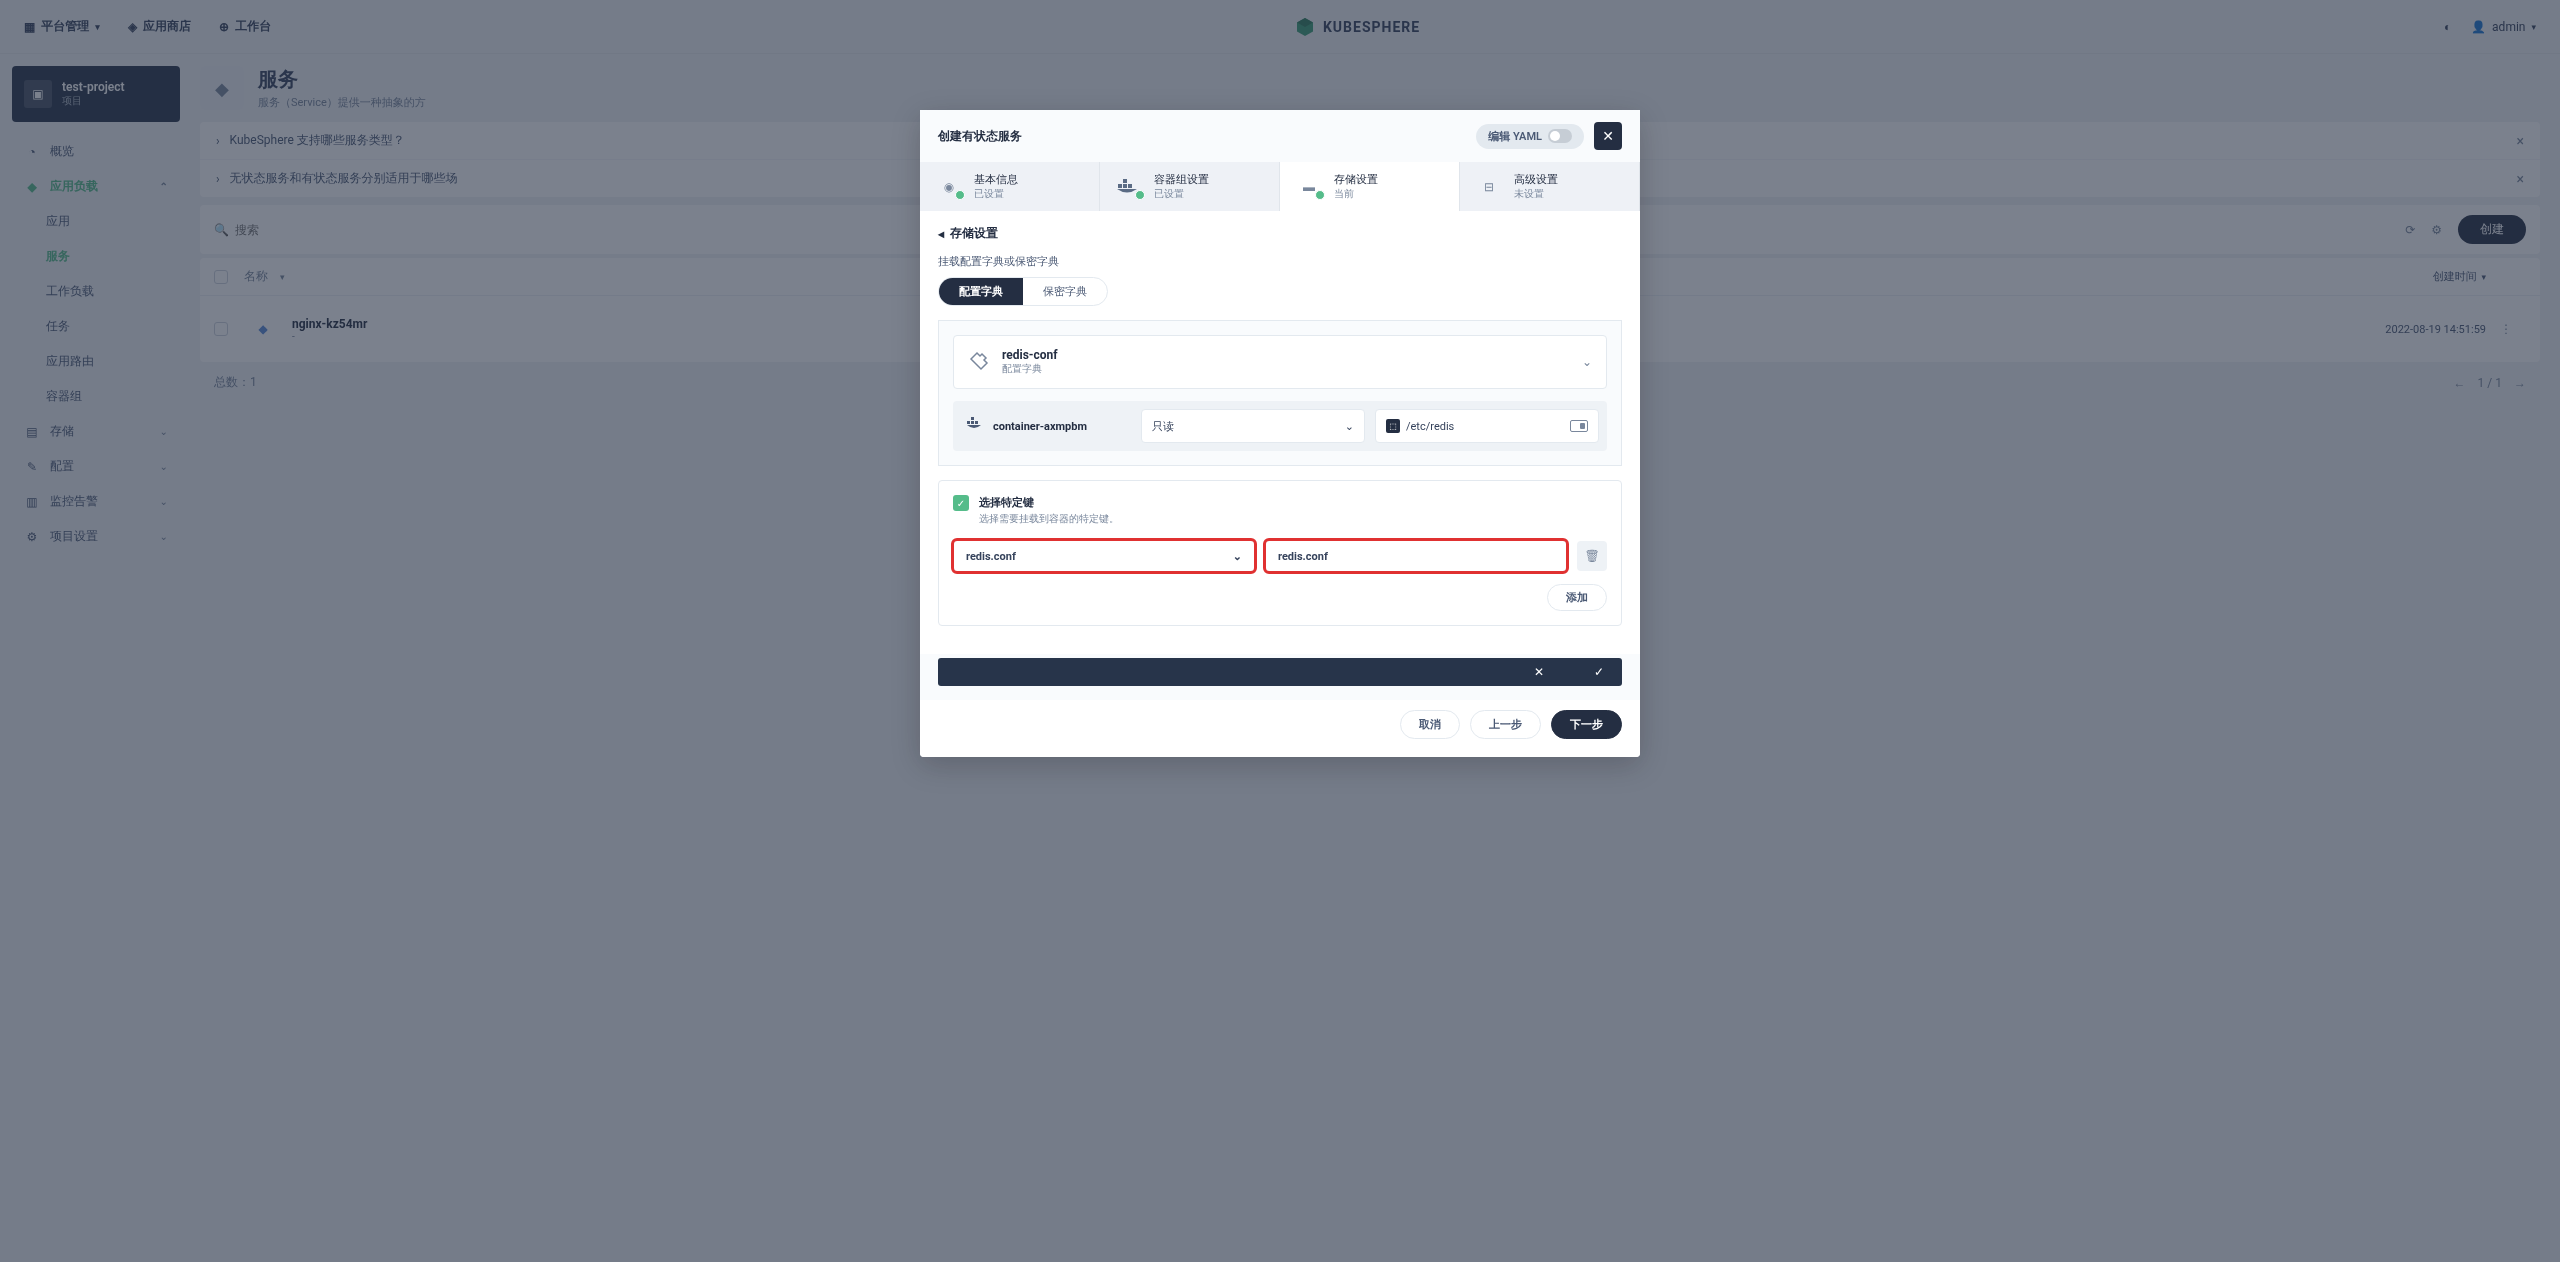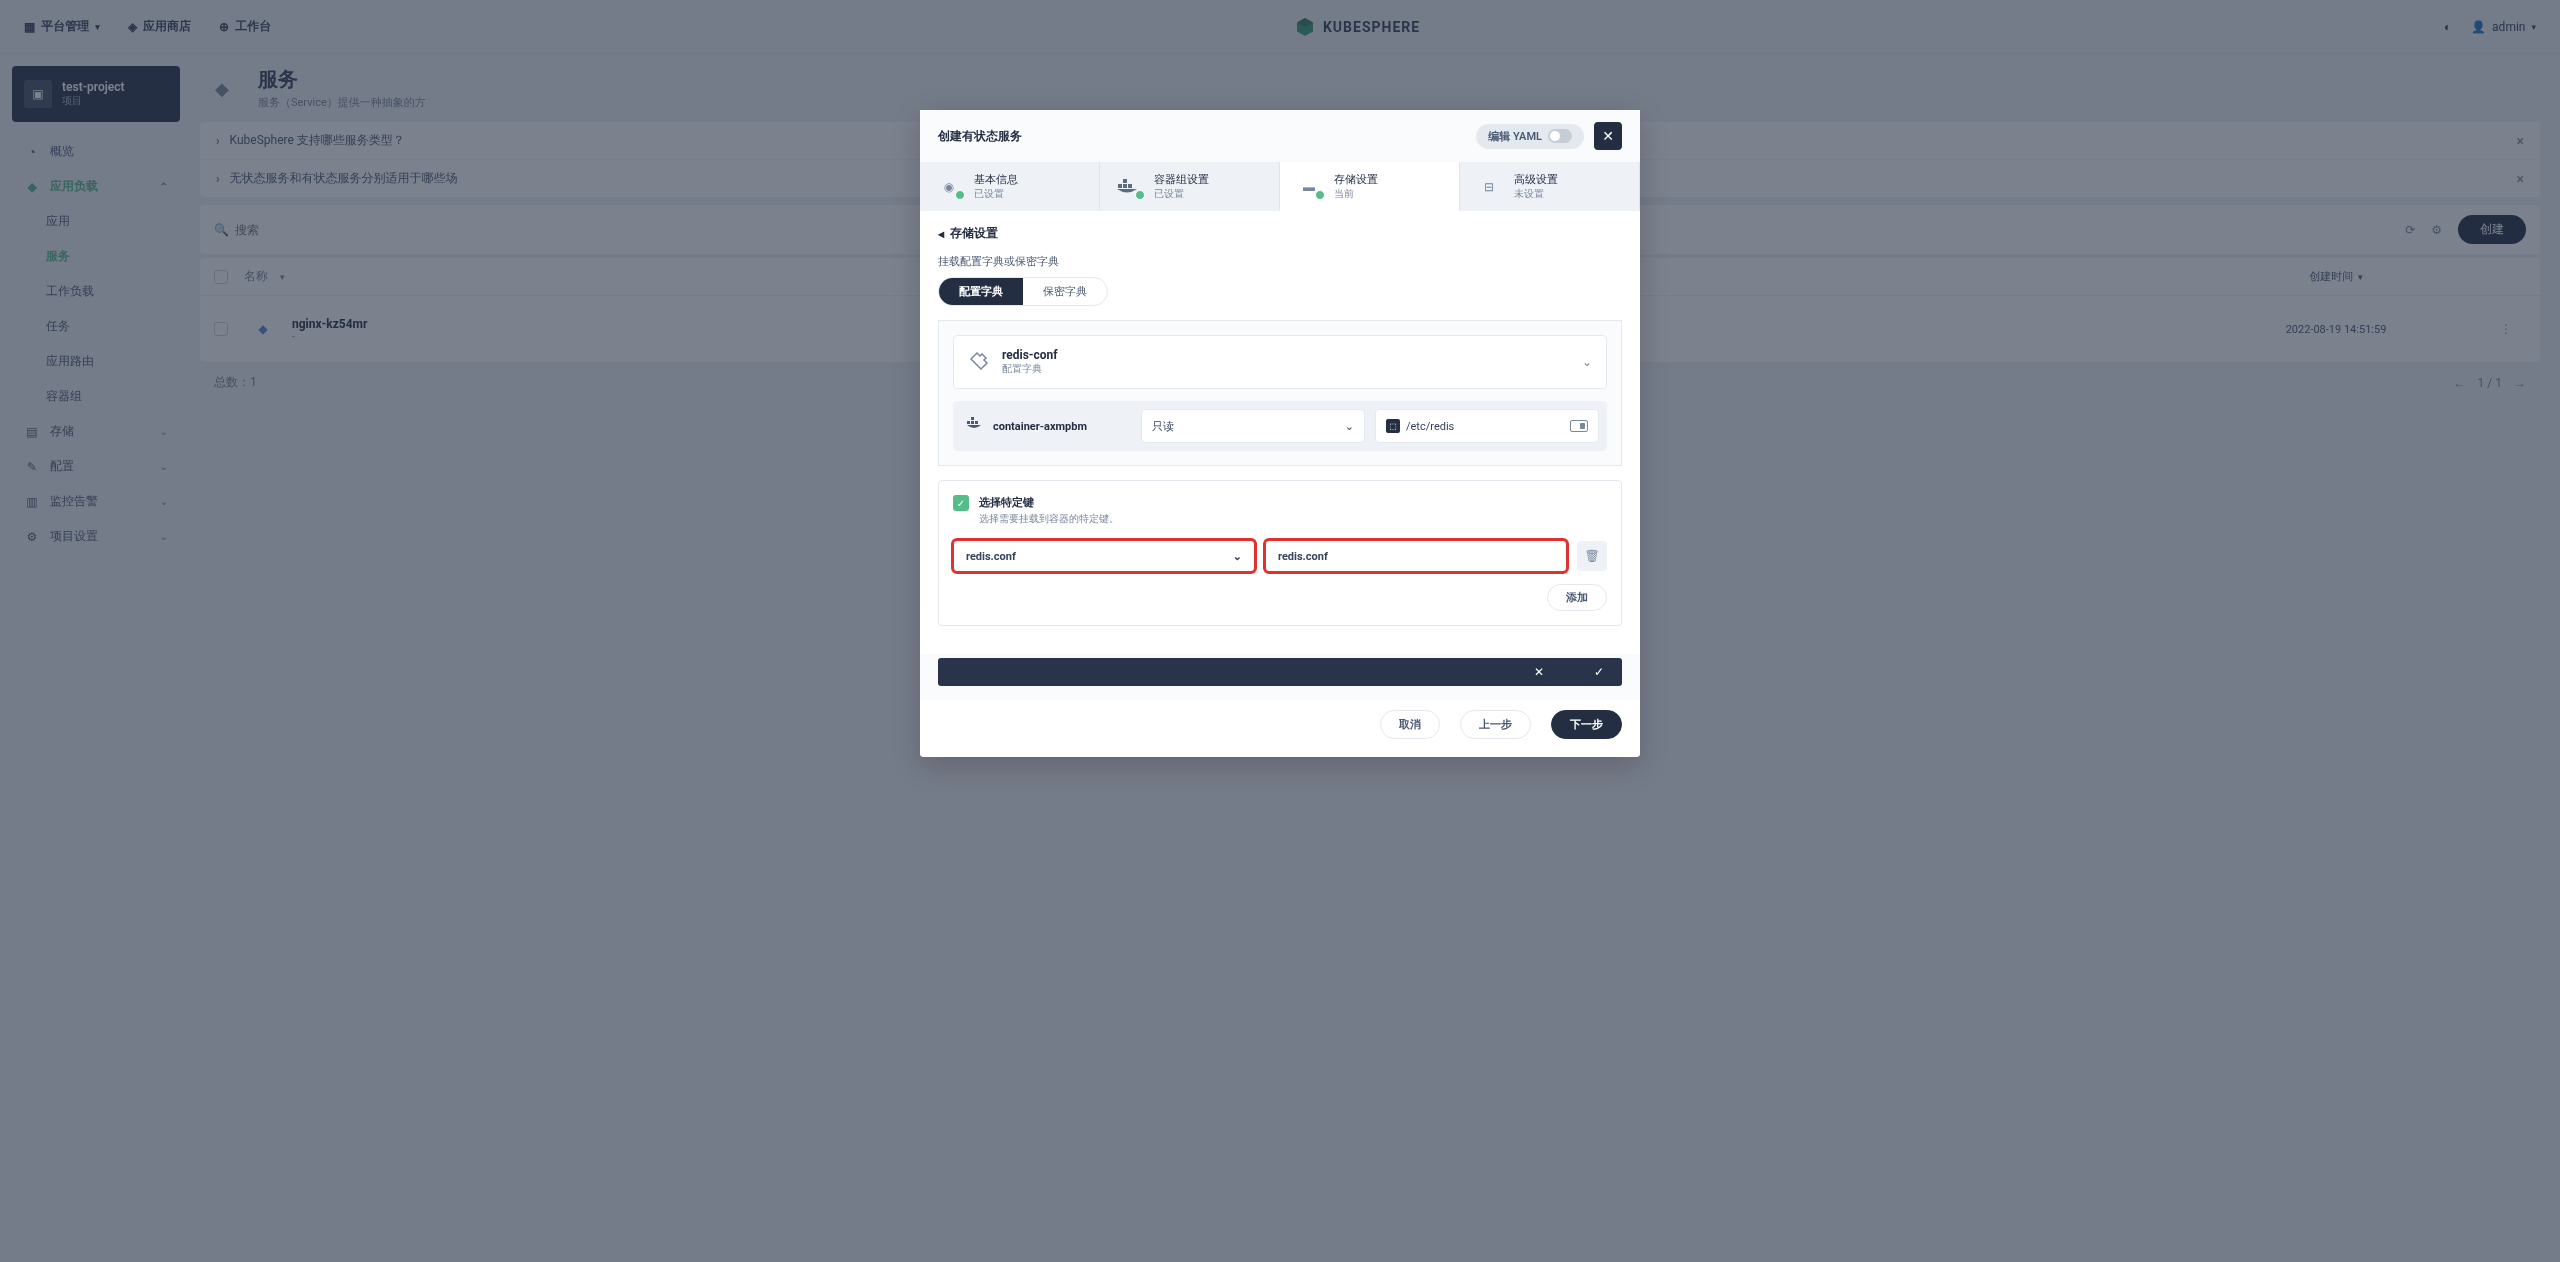--- a/index.html
+++ b/index.html
@@ -44,21 +44,21 @@
 .search-input { border: none; outline: none; font-size: 12px; flex: 1; }
 .tb-actions { display: flex; align-items: center; gap: 16px; }
 .btn-create { background: #242e42; color: #fff; border-radius: 18px; padding: 6px 22px; cursor: pointer; font-size: 12px; }
 
 .table-card { background: #fff; border-radius: 4px; }
 .table-head { display: flex; align-items: center; padding: 10px 14px; border-bottom: 1px solid #eef1f6; color: #79879c; font-size: 12px; }
 .table-row { display: flex; align-items: center; padding: 14px; }
 .col-check { width: 30px; }
 .checkbox { width: 14px; height: 14px; border: 1px solid #ccd3db; border-radius: 3px; }
 .col-name { flex: 1; display: flex; align-items: center; gap: 10px; }
-.col-time { width: 300px; text-align: center; color: #4a5974; font-size: 11px; }
+.col-time { width: 300px; text-align: right; color: #4a5974; font-size: 11px; }
 .col-actions { width: 40px; text-align: center; color: #79879c; }
 .svc-icon { width: 38px; height: 38px; display: flex; align-items: center; justify-content: center; color: #5789d8; }
 
 .table-footer { padding: 12px 14px; display: flex; align-items: center; justify-content: space-between; color: #79879c; font-size: 12px; }
 .pager { display: flex; align-items: center; gap: 12px; }
 
 
 .overlay { position: fixed; inset: 0; background: rgba(35,45,65,0.6); display: flex; align-items: flex-start; justify-content: center; padding-top: 110px; }
 .modal { width: 720px; background: #f9fbfd; border-radius: 4px; box-shadow: 0 8px 30px rgba(0,0,0,0.2); }
 .modal-top { display: flex; align-items: center; justify-content: space-between; padding: 12px 18px; background: #f9fbfd; }
@@ -111,21 +111,21 @@
 .key-sel { flex: 1; border: 1px solid #e3e9ef; border-radius: 4px; height: 32px; display: flex; align-items: center; padding: 0 12px; font-size: 11px; font-weight: 700; justify-content: space-between; }
 .key-inp { flex: 1; border: 1px solid #e3e9ef; border-radius: 4px; height: 32px; display: flex; align-items: center; padding: 0 12px; font-size: 11px; font-weight: 700; }
 .hl { outline: 3px solid #e03131; outline-offset: -1px; }
 .trash { width: 30px; height: 30px; border-radius: 4px; background: #eef2f6; display: flex; align-items: center; justify-content: center; color: #79879c; cursor: pointer; }
 
 .add-btn { float: right; border: 1px solid #e3e9ef; background: #fff; border-radius: 16px; padding: 5px 18px; font-size: 11px; color: #4a5974; cursor: pointer; font-weight:600; }
 .clearfix::after { content: ""; display: table; clear: both; }
 
 .dark-bar { margin: 4px 18px 14px; background: #27344a; height: 28px; border-radius: 3px; display: flex; align-items: center; justify-content: flex-end; padding: 0 18px; gap: 50px; color: #fff; }
 
-.modal-footer { padding: 10px 18px 18px; display: flex; justify-content: flex-end; gap: 20px; background:#fff; border-radius: 0 0 4px 4px; }
+.modal-footer { padding: 10px 18px 18px; display: flex; justify-content: flex-end; gap: 10px; background:#fff; border-radius: 0 0 4px 4px; }
 .btn { border-radius: 16px; padding: 6px 18px; font-size: 11px; cursor: pointer; font-weight: 600; }
 .btn-plain { background: #fff; border: 1px solid #e3e9ef; color: #4a5974; }
 .btn-dark { background: #242e42; color: #fff; border: 1px solid #242e42; }
 
 .mini-icon { display:inline-block; }
 </style>
 </head>
 <body>
 
 <div class="top-header">

